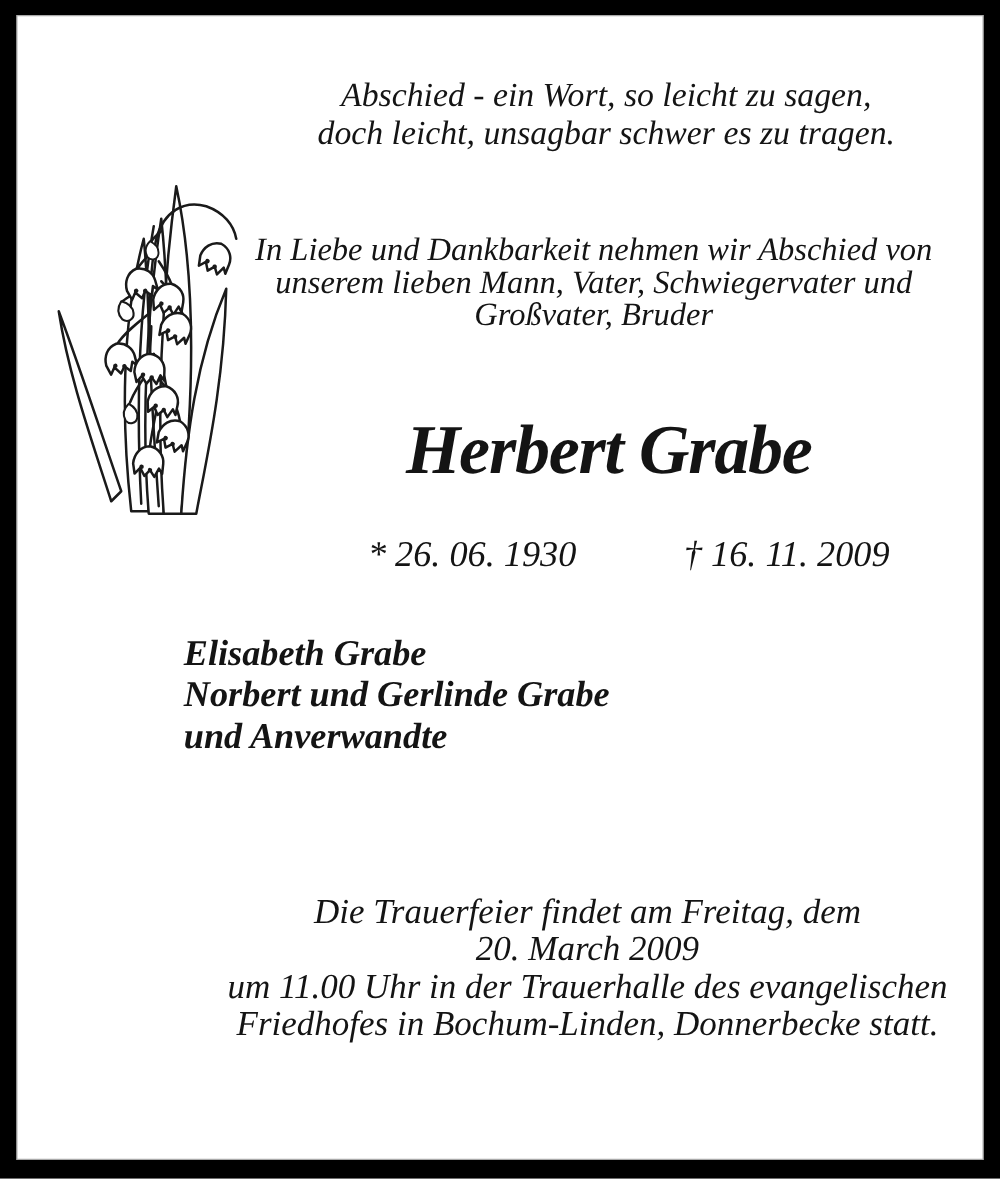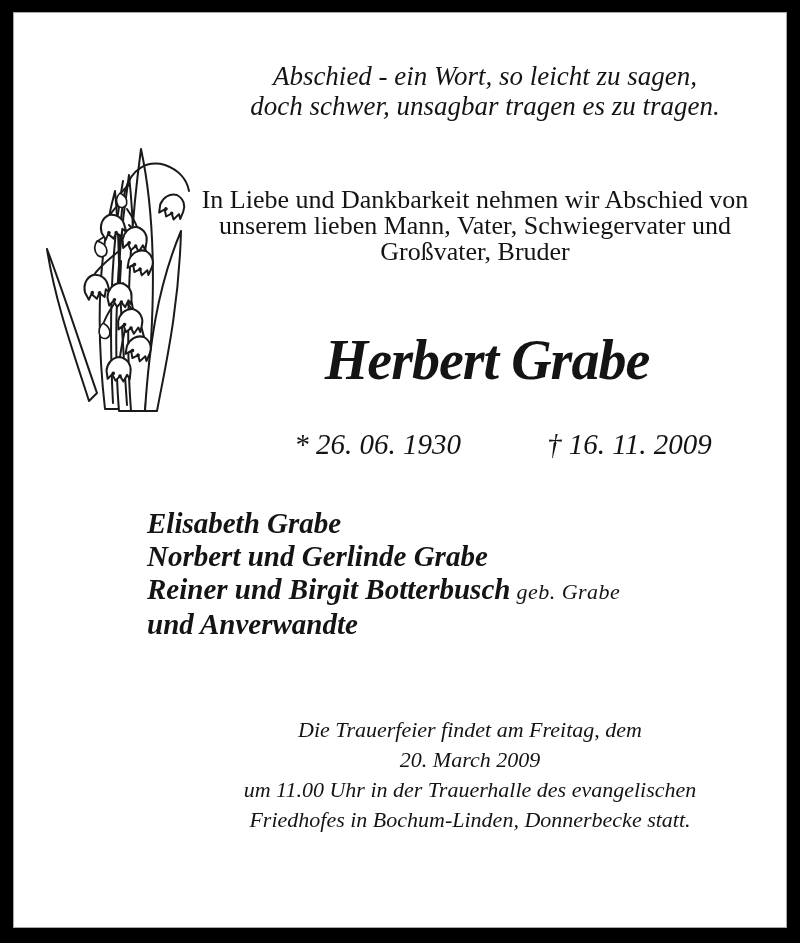--- a/index.html
+++ b/index.html
@@ -17,21 +17,21 @@
     color:#141414;
   }
   .abs{position:absolute;}
   .quote{
     top:49px;left:172px;width:600px;
     text-align:center;font-style:italic;
     font-size:27px;line-height:30px;
   }
   .intro{
     top:175px;left:162px;width:600px;
-    text-align:center;
+    text-align:center;font-style:italic;
     font-size:26px;line-height:26px;
   }
   .name{
     top:313px;left:174px;width:600px;
     text-align:center;
     font-size:56px;line-height:70px;
     font-weight:bold;font-style:italic;
     letter-spacing:-1px;
     white-space:nowrap;
   }
@@ -49,21 +49,21 @@
   }
   .family .suffix{
     font-weight:normal;
     font-size:22px;
     letter-spacing:0.5px;
     margin-left:6px;
   }
   .funeral{
     top:703px;left:157px;width:600px;
     text-align:center;font-style:italic;
-    font-size:22px;line-height:30px;
+    font-size:28px;line-height:30px;
   }
   .flower{
     top:121px;left:12px;
   }
 </style>
 </head>
 <body>
 
 <div class="page">
 
@@ -109,40 +109,39 @@
     <use href="#bell" transform="translate(68,142) rotate(-14)"></use>
     <use href="#bell" transform="translate(95,150) rotate(2)"></use>
     <use href="#bell" transform="translate(108,176) rotate(12)"></use>
     <use href="#bud" transform="translate(78,190) rotate(-10) scale(0.8)"></use>
     <use href="#bell" transform="translate(119,204) rotate(24)"></use>
     <use href="#bell" transform="translate(95,224) rotate(6)"></use>
   </svg>
 
   <div class="abs quote">
     <div>Abschied - ein Wort, so leicht zu sagen,</div>
-    <div>doch schwer, unsagbar tragen es zu tragen.</div>
+    <div>doch leicht, unsagbar schwer es zu tragen.</div>
   </div>
 
   <div class="abs intro">
     <div>In Liebe und Dankbarkeit nehmen wir Abschied von</div>
     <div>unserem lieben Mann, Vater, Schwiegervater und</div>
     <div>Großvater, Bruder</div>
   </div>
 
   <div class="abs name">Herbert Grabe</div>
 
   <div class="abs dates">
     <span>* 26. 06. 1930</span>
     <span>† 16. 11. 2009</span>
   </div>
 
   <div class="abs family">
     <div>Elisabeth Grabe</div>
     <div>Norbert und Gerlinde Grabe</div>
-    <div><span>Reiner und Birgit Botterbusch</span><span class="suffix">geb. Grabe</span></div>
     <div>und Anverwandte</div>
   </div>
 
   <div class="abs funeral">
     <div>Die Trauerfeier findet am Freitag, dem</div>
     <div>20. March 2009</div>
     <div>um 11.00 Uhr in der Trauerhalle des evangelischen</div>
     <div>Friedhofes in Bochum-Linden, Donnerbecke statt.</div>
   </div>
 

